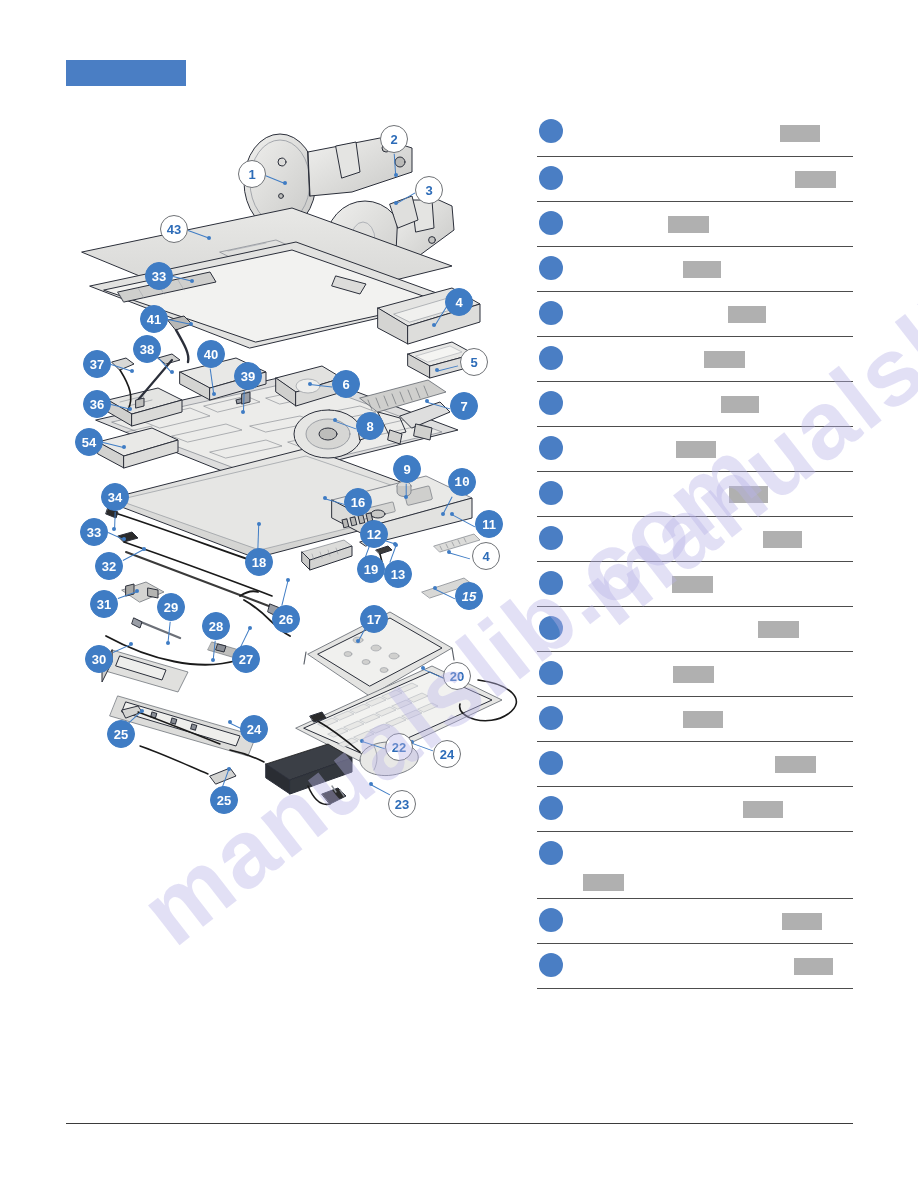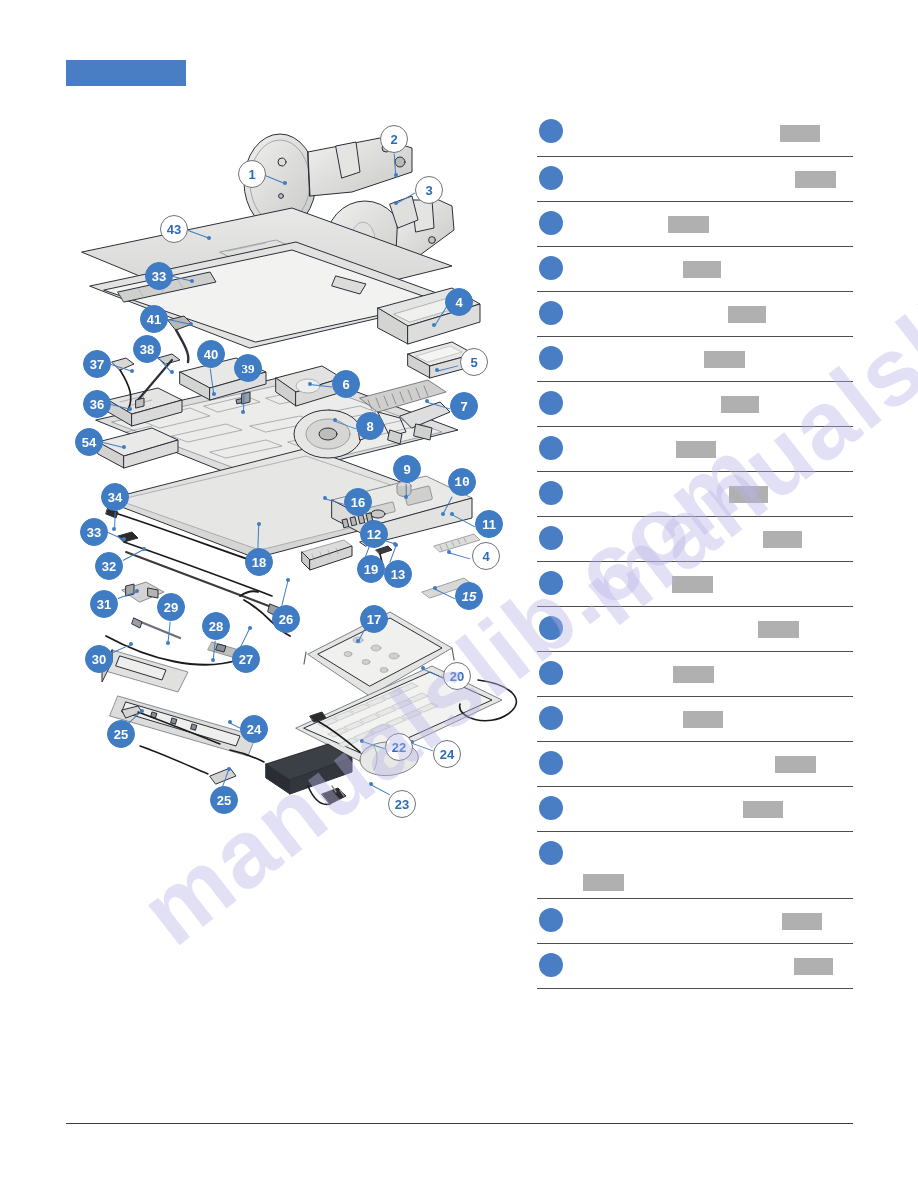--- a/index.html
+++ b/index.html
@@ -506,21 +506,21 @@
       <div class="leader-dot" style="left: 69.9232px; top: 268.798px;"></div>
       <div class="callout filled" style="left: 23px; top: 250px;">37</div>
       <div class="leader" style="left: 97px; top: 256px; width: 22px; transform: rotate(48deg);"></div>
       <div class="leader-dot" style="left: 109.721px; top: 270.349px;"></div>
       <div class="callout filled" style="left: 73px; top: 235px;">38</div>
       <div class="leader" style="left: 150px; top: 268px; width: 26px; transform: rotate(82deg);"></div>
       <div class="leader-dot" style="left: 151.619px; top: 291.747px;"></div>
       <div class="callout filled" style="left: 137px; top: 240px;">40</div>
       <div class="leader" style="left: 184px; top: 290px; width: 22px; transform: rotate(92deg);"></div>
       <div class="leader-dot" style="left: 181.232px; top: 309.987px;"></div>
-      <div class="callout filled" style="left: 174px; top: 254px; font-family: Liberation Serif, serif;">39</div>
+      <div class="callout filled" style="left: 174px; top: 262px;">39</div>
       <div class="leader" style="left: 51px; top: 304px; width: 20px; transform: rotate(14deg);"></div>
       <div class="leader-dot" style="left: 68.4059px; top: 306.838px;"></div>
       <div class="callout filled" style="left: 23px; top: 290px;">36</div>
       <div class="leader" style="left: 43px; top: 342px; width: 22px; transform: rotate(14deg);"></div>
       <div class="leader-dot" style="left: 62.3465px; top: 345.322px;"></div>
       <div class="callout filled" style="left: 15px; top: 328px;">54</div>
       <div class="leader" style="left: 272px; top: 286px; width: 22px; transform: rotate(186deg);"></div>
       <div class="leader-dot" style="left: 248.121px; top: 281.7px;"></div>
       <div class="callout filled" style="left: 272px; top: 270px;">6</div>
       <div class="leader" style="left: 390px; top: 308px; width: 24px; transform: rotate(196deg);"></div>

